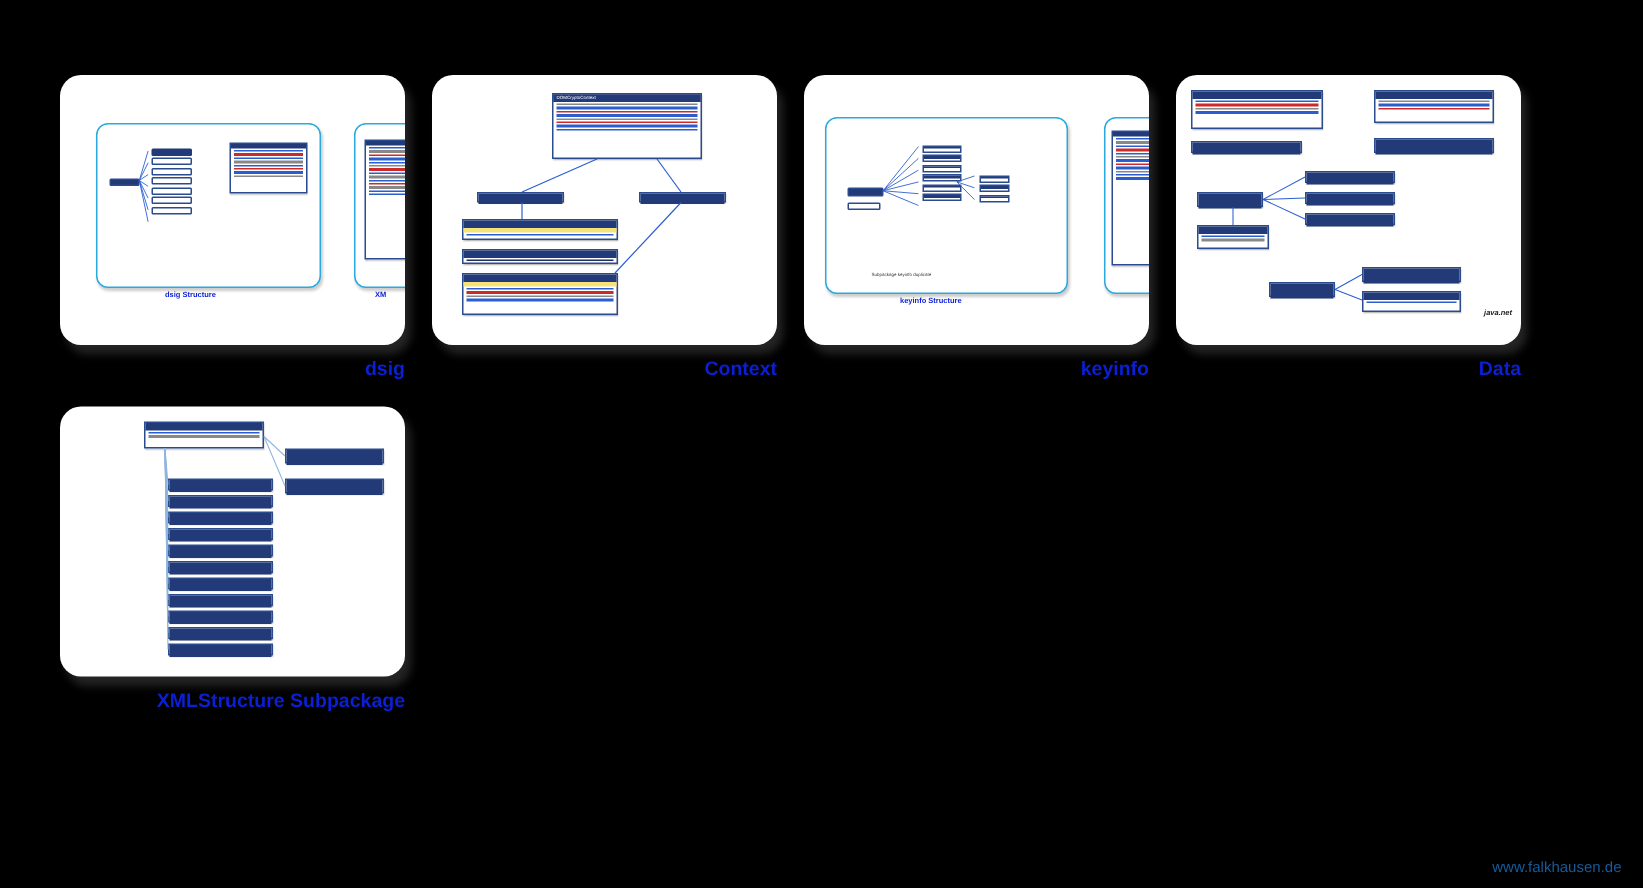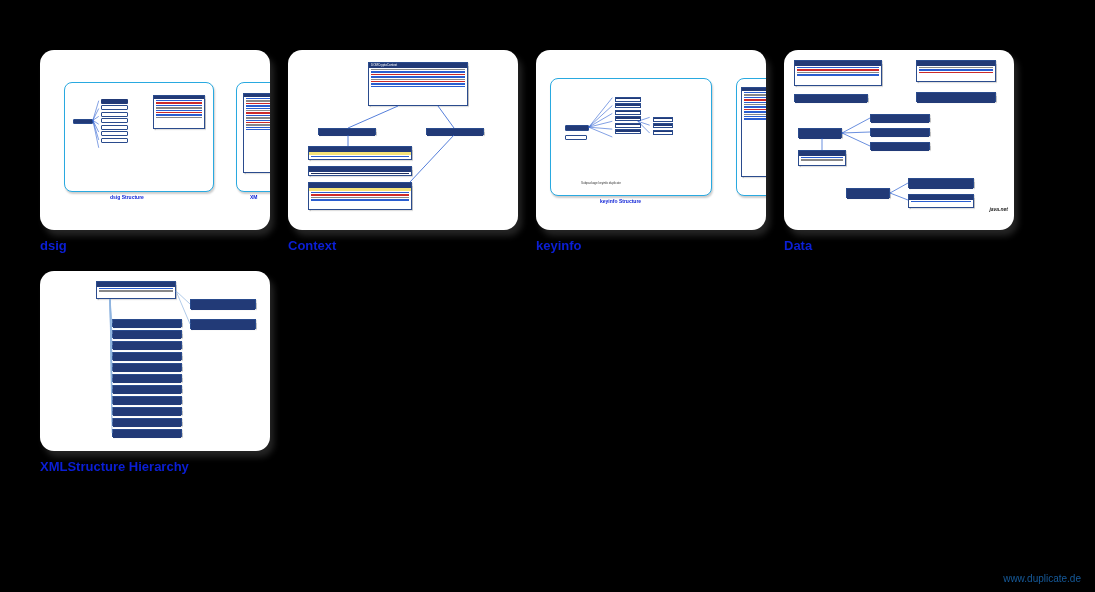--- a/index.html
+++ b/index.html
@@ -14,21 +14,21 @@
   .grid {
     display: flex;
     flex-wrap: wrap;
     gap: 18px;
     padding: 50px 40px 0 40px;
     align-items: flex-start;
   }
   .card-wrap {
     display: flex;
     flex-direction: column;
-    align-items: flex-start;
+    align-items: flex-end;
   }
   .card {
     width: 230px;
     height: 180px;
     background: #fff;
     border: 3px solid #2la9e0;
     border-color: #29a9e0;
     border-radius: 14px;
     box-shadow: 4px 6px 6px rgba(80,80,80,0.45);
     position: relative;
@@ -420,18 +420,18 @@
           <line x1="70" y1="28" x2="72" y2="96"></line>
           <line x1="70" y1="28" x2="72" y2="107"></line>
           <line x1="70" y1="28" x2="72" y2="118"></line>
           <line x1="70" y1="28" x2="72" y2="129"></line>
           <line x1="70" y1="28" x2="72" y2="140"></line>
           <line x1="70" y1="28" x2="72" y2="151"></line>
           <line x1="70" y1="28" x2="72" y2="162"></line>
         </g>
       </svg>
     </div>
-    <div class="card-label">XMLStructure Hierarchy</div>
+    <div class="card-label">XMLStructure Subpackage</div>
   </div>
 
 </div>
 
-<div class="footer">www.duplicate.de</div>
+<div class="footer">www.falkhausen.de</div>
 
 </body></html>

